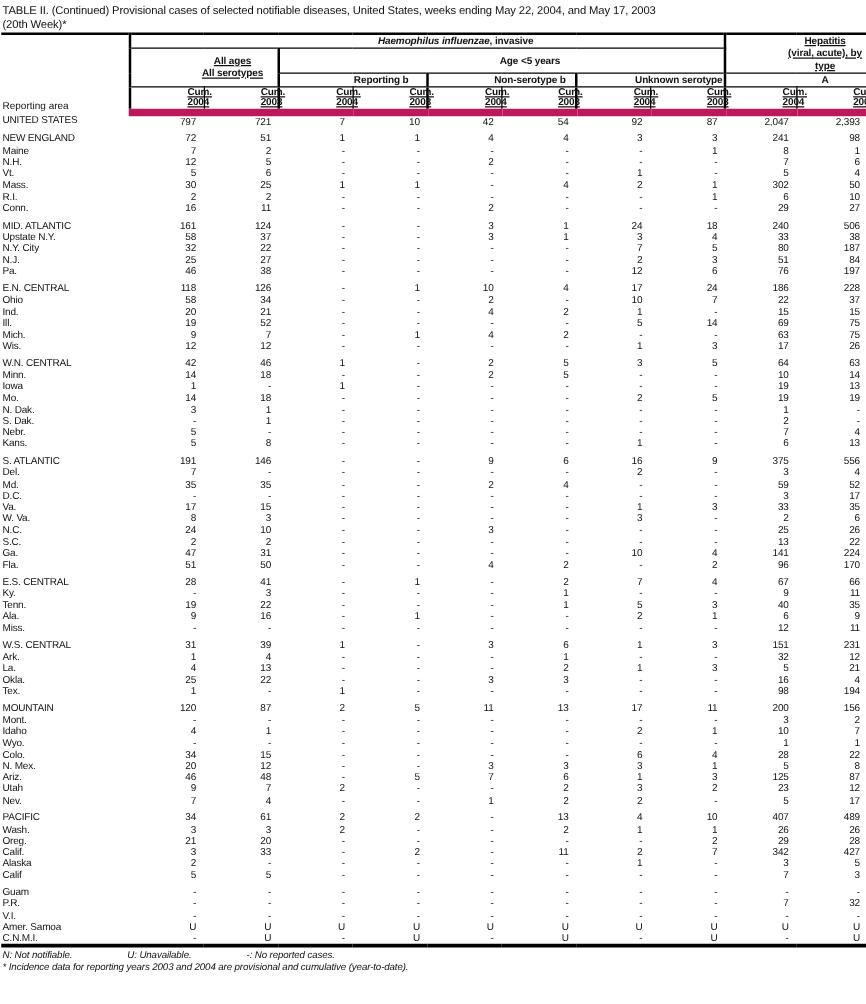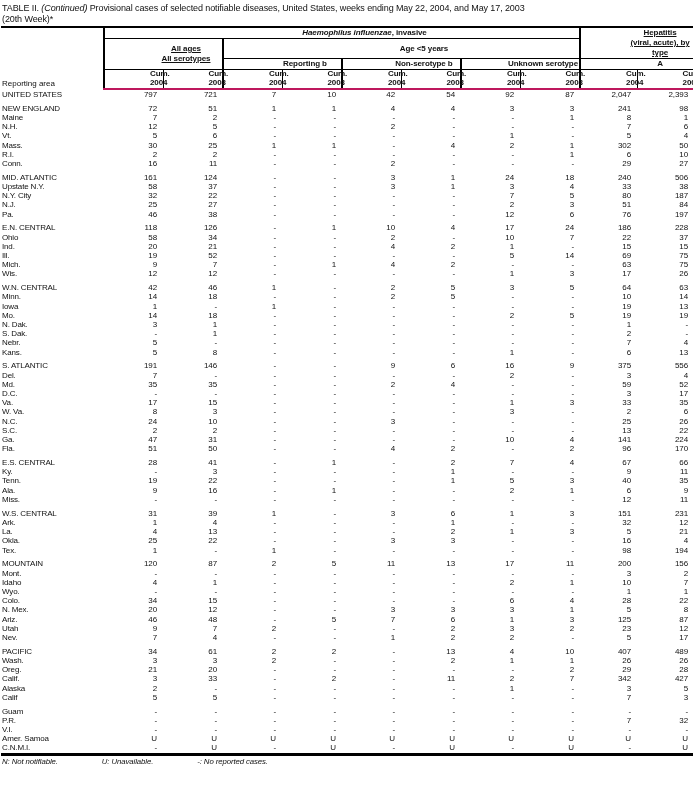--- a/index.html
+++ b/index.html
@@ -4,38 +4,38 @@
 <style>
   * { box-sizing: border-box; margin: 0; padding: 0; }
   html, body {
     width: 693px; height: 803px; overflow: hidden;
     background: #ffffff; color: #111;
     font-family: "Liberation Sans", "DejaVu Sans", sans-serif;
   }
   .page { padding: 3px 0 0 1px; }
 
   .title-block { font-size: 9px; line-height: 10.5px; letter-spacing: -0.1px; padding-left: 1px; }
-  .title-block .it { font-style: italic; }
+  .title-block .it { }
 
   table.disease-table {
     width: 693px; border-collapse: collapse; table-layout: fixed;
     margin-top: 2px;
     border-top: 2px solid #000;
     border-bottom: 3px solid #000;
   }
   th, td { font-weight: normal; }
 
   
   .hdr { font-size: 8px; font-weight: bold; text-align: center; line-height: 9.5px; vertical-align: middle; letter-spacing: -0.1px; padding-left: 45px; }
   .hdr .it { font-style: italic; }
   .area-hdr { font-size: 8px; text-align: left; vertical-align: bottom; padding: 0 0 1px 1px; font-weight: normal; margin-left: 33px; }
   .bl2 { border-left: 2px solid #000; }
   .bl1 { border-left: 1px solid #000; }
   .bb1 { border-bottom: 1px solid #000; }
-  .bb2 { border-bottom: 2px solid #be185d; }
+  .bb2 { border-bottom: 6px solid #be185d; text-decoration: underline; }
   .cum { height: 20px; }
   .cum div { line-height: 8.6px; }
   .two-line div { line-height: 10px; text-decoration: underline; }
 
   
   td.area { font-size: 8px; text-align: left; padding-left: 1px; white-space: nowrap; letter-spacing: -0.15px; }
   td.num  { font-size: 8px; text-align: right; padding-right: 6px; white-space: nowrap; letter-spacing: -0.1px; }
   tr.body td { height: 9.2px; line-height: 9.2px; }
   tr.spacer td { height: 4.6px; line-height: 4.6px; }
 
@@ -1034,15 +1034,16 @@
           <td class="num">-</td>
           <td class="num">U</td>
         </tr>
       </tbody>
   </table>
 
   <div class="footnotes">
     <div>
       <span class="fn-item">N: Not notifiable.</span><span class="fn-item">U: Unavailable.</span><span>-: No reported cases.</span>
     </div>
+    <div>* Incidence data for reporting years 2003 and 2004 are provisional and cumulative (year-to-date).</div>
   </div>
 
 </div>
 
 </body></html>

